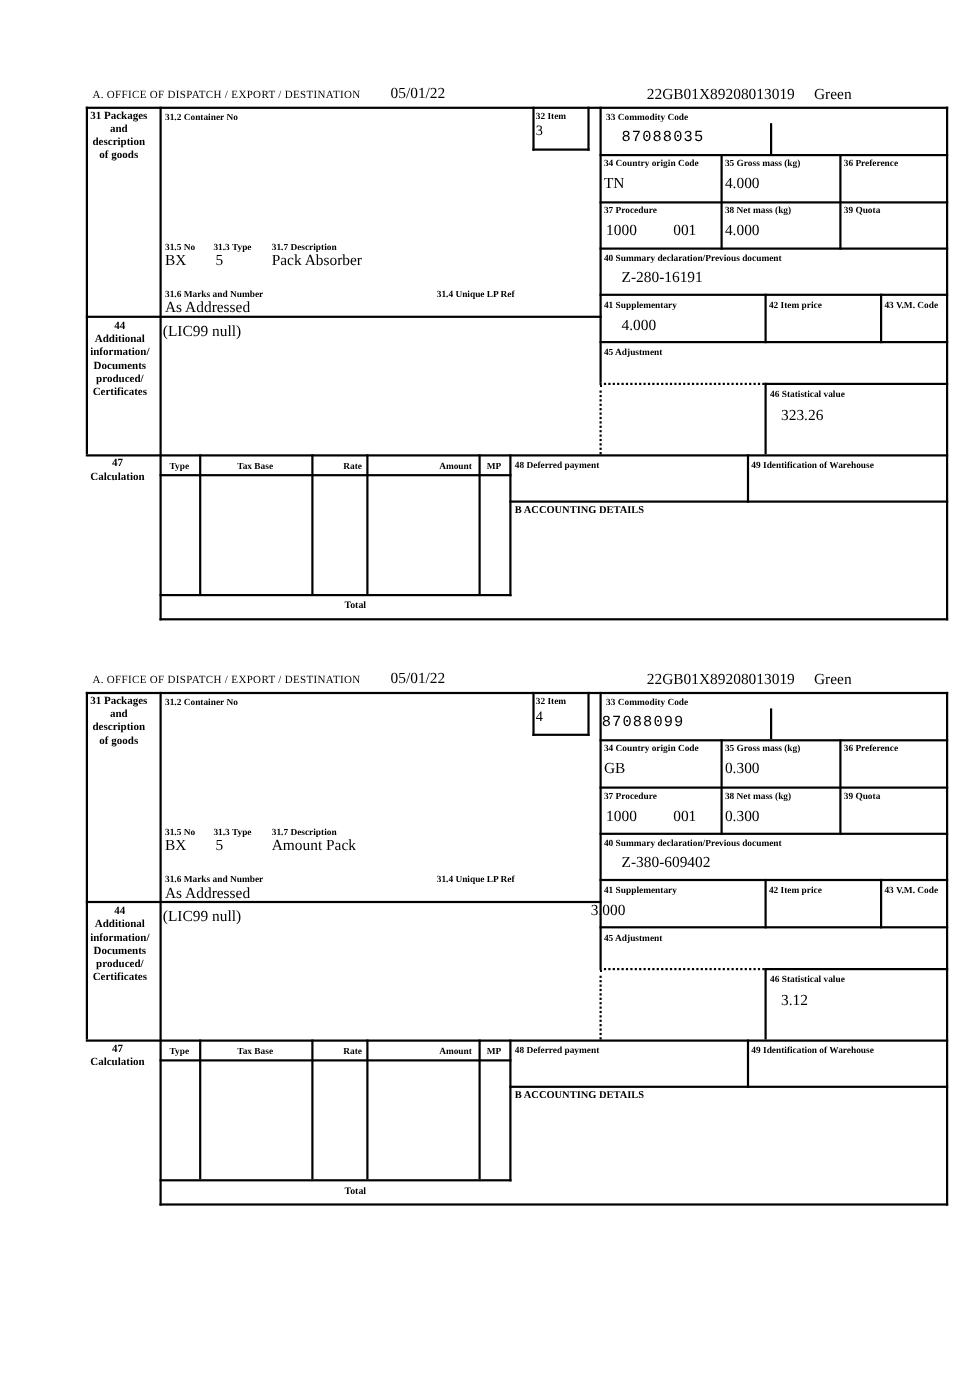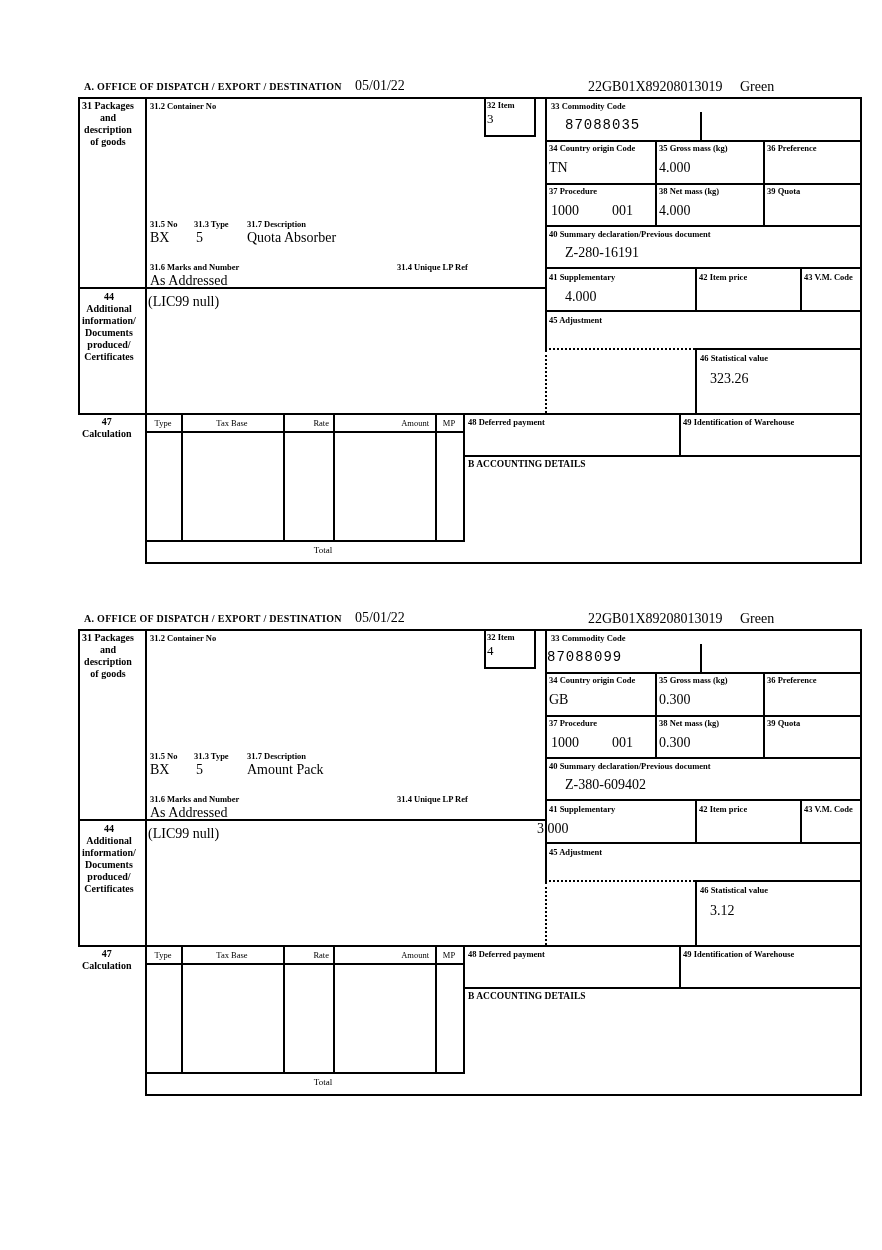--- a/index.html
+++ b/index.html
@@ -10,22 +10,22 @@
   .h{height:2px;}
   .v{width:2px;}
   .hd{position:absolute;height:0;border-top:2px dotted #000;}
   .vd{position:absolute;width:0;border-left:2px dotted #000;}
   .lbl{position:absolute;font-size:8.5px;font-weight:bold;white-space:nowrap;}
   .val{position:absolute;font-size:14px;white-space:nowrap;}
   .sm{font-size:13px;}
   .sp1{letter-spacing:1px;font-family:Liberation Mono, monospace;}
   .stack{position:absolute;font-size:10px;font-weight:bold;line-height:12px;text-align:center;}
   .stack span{display:block;white-space:nowrap;}
-  .hdr{position:absolute;font-size:10px;font-weight:bold;letter-spacing:0.3px;white-space:nowrap;}
-  .cell{position:absolute;font-size:8.5px;font-weight:normal;white-space:nowrap;}
+  .hdr{position:absolute;font-size:10px;font-weight:normal;letter-spacing:0.3px;white-space:nowrap;}
+  .cell{position:absolute;font-size:8.5px;font-weight:bold;white-space:nowrap;}
   .ctr{text-align:center;}
   .rgt{text-align:right;padding-right:4px;box-sizing:border-box;}
   .acct{position:absolute;font-size:9.5px;font-weight:bold;white-space:nowrap;}
 </style>
 </head>
 <body>
 
 <div class="form" style="top:78px">
   <span class="hdr" style="left:6px;top:3px">A.  OFFICE OF DISPATCH / EXPORT / DESTINATION</span>
   <span class="val" style="left:277px;top:0">05/01/22</span>
@@ -87,21 +87,21 @@
   </div>
 
   <span class="lbl" style="left:72px;top:23px">31.2 Container No</span>
   <span class="lbl" style="left:409px;top:22px">32 Item</span>
   <span class="val sm" style="left:409px;top:33px">3</span>
   <span class="lbl" style="left:72px;top:141px">31.5 No</span>
   <span class="lbl" style="left:116px;top:141px">31.3 Type</span>
   <span class="lbl" style="left:169px;top:141px">31.7 Description</span>
   <span class="val" style="left:72px;top:152px">BX</span>
   <span class="val" style="left:118px;top:152px">5</span>
-  <span class="val" style="left:169px;top:152px">Quota Absorber</span>
+  <span class="val" style="left:169px;top:152px">Pack Absorber</span>
   <span class="lbl" style="left:72px;top:184px">31.6 Marks and Number</span>
   <span class="lbl" style="left:319px;top:184px">31.4 Unique LP Ref</span>
   <span class="val" style="left:72px;top:195px">As Addressed</span>
   <span class="val" style="left:70px;top:216px">(LIC99 null)</span>
 
   <span class="lbl" style="left:473px;top:23px">33 Commodity Code</span>
   <span class="val sp1" style="left:487px;top:39px">87088035</span>
   <span class="lbl" style="left:471px;top:65px">34 Country origin Code</span>
   <span class="val" style="left:471px;top:82px">TN</span>
   <span class="lbl" style="left:581px;top:65px">35 Gross mass (kg)</span>

